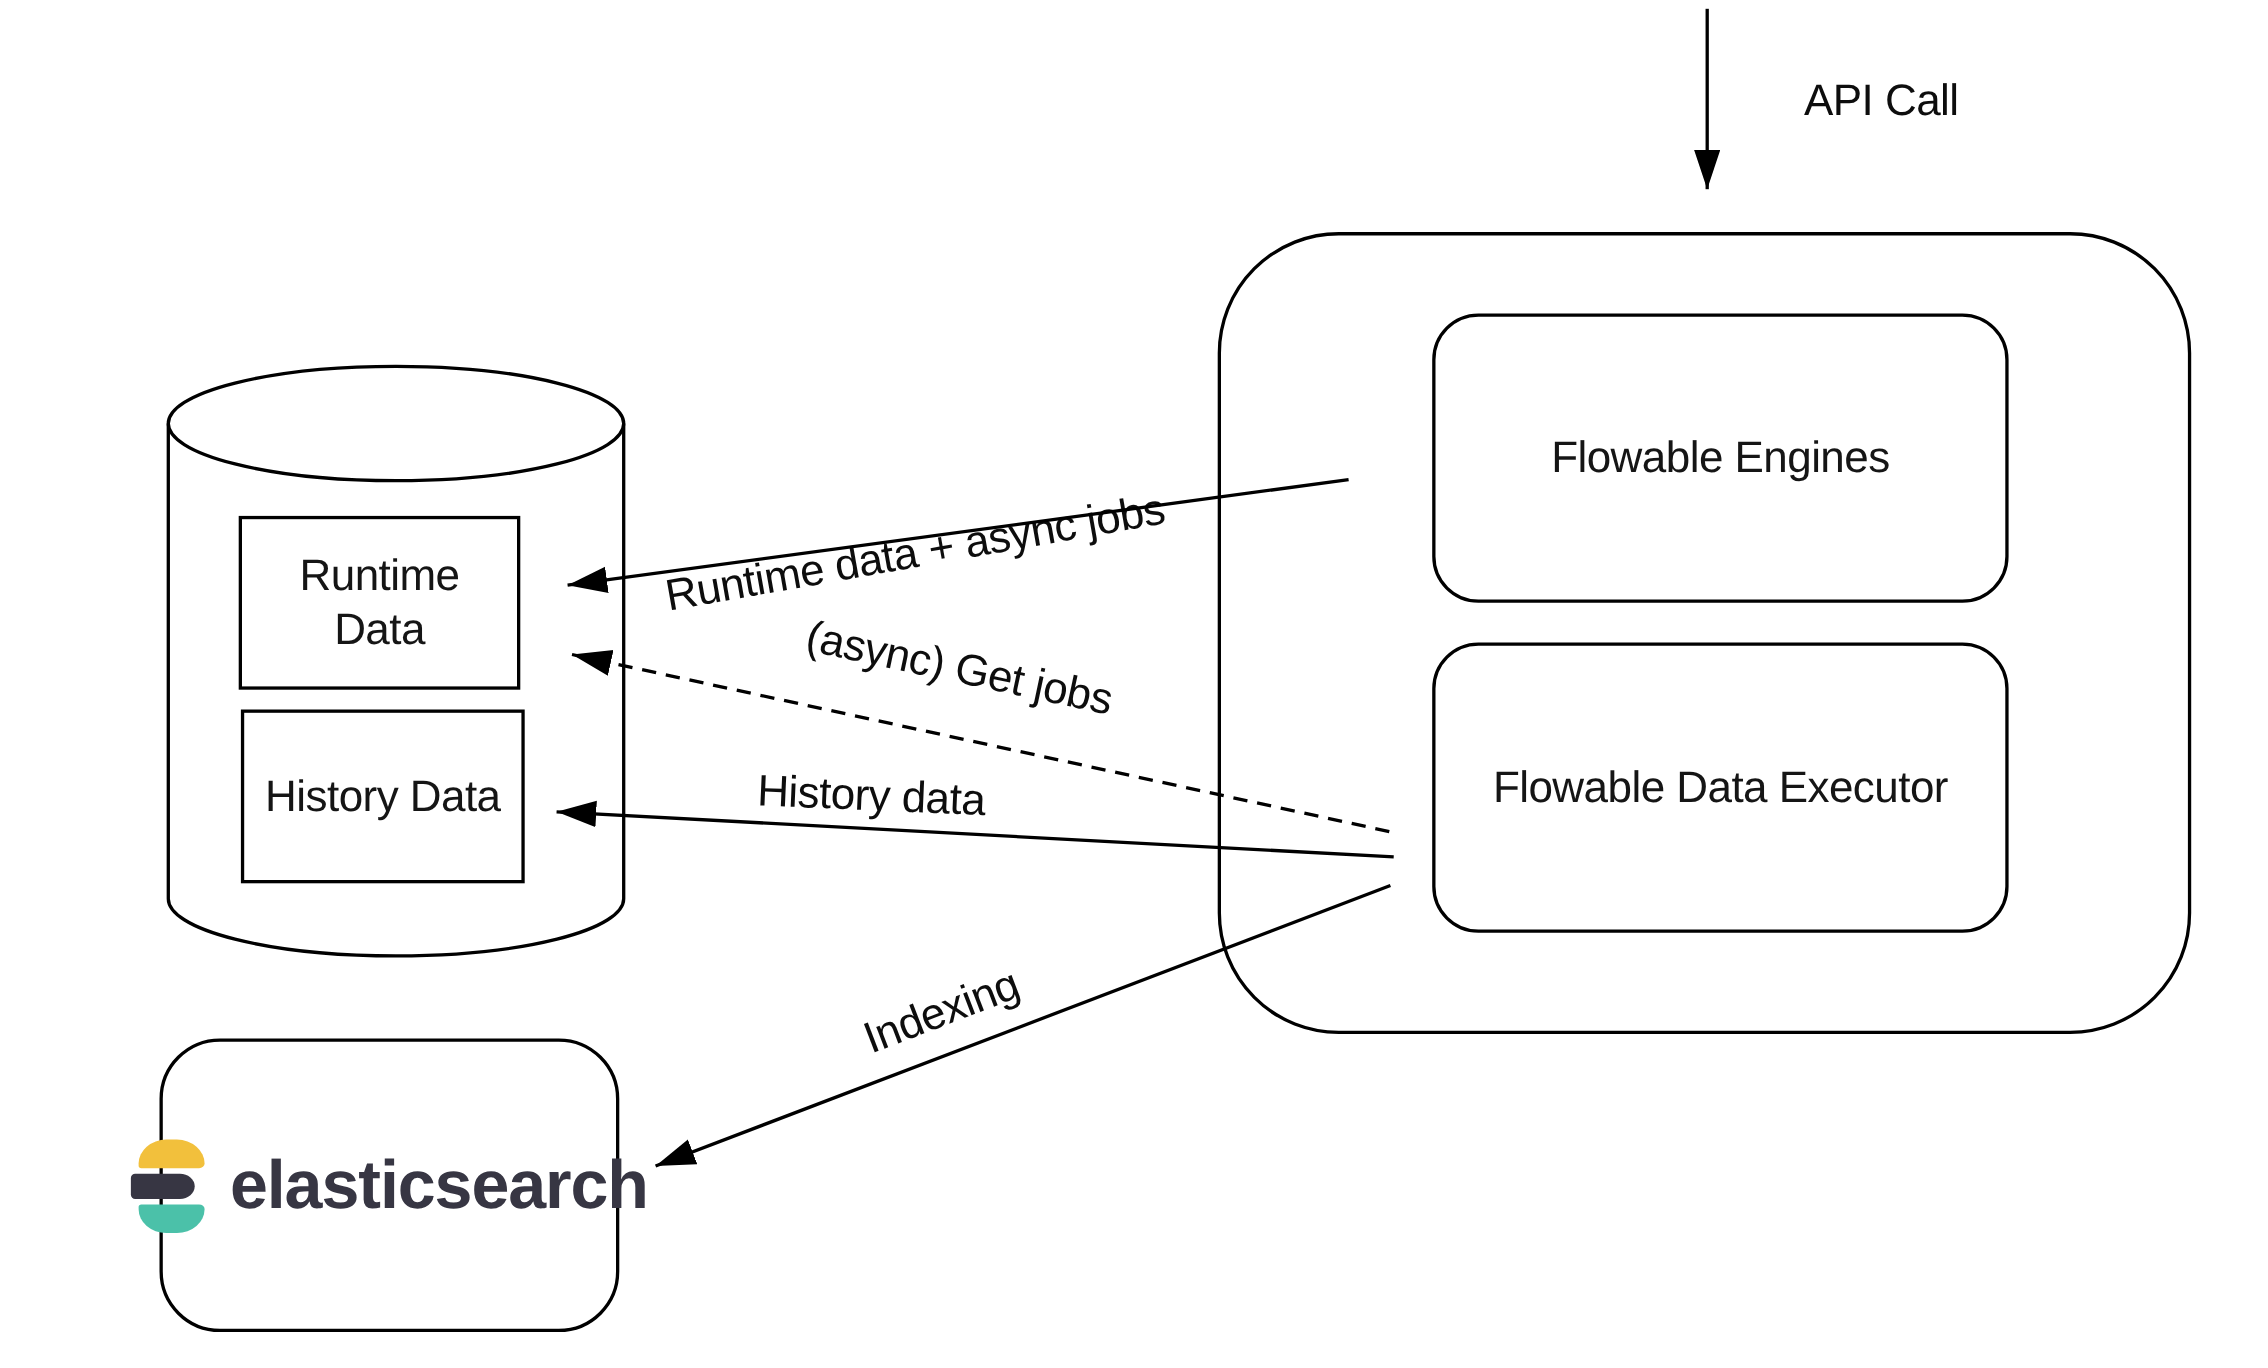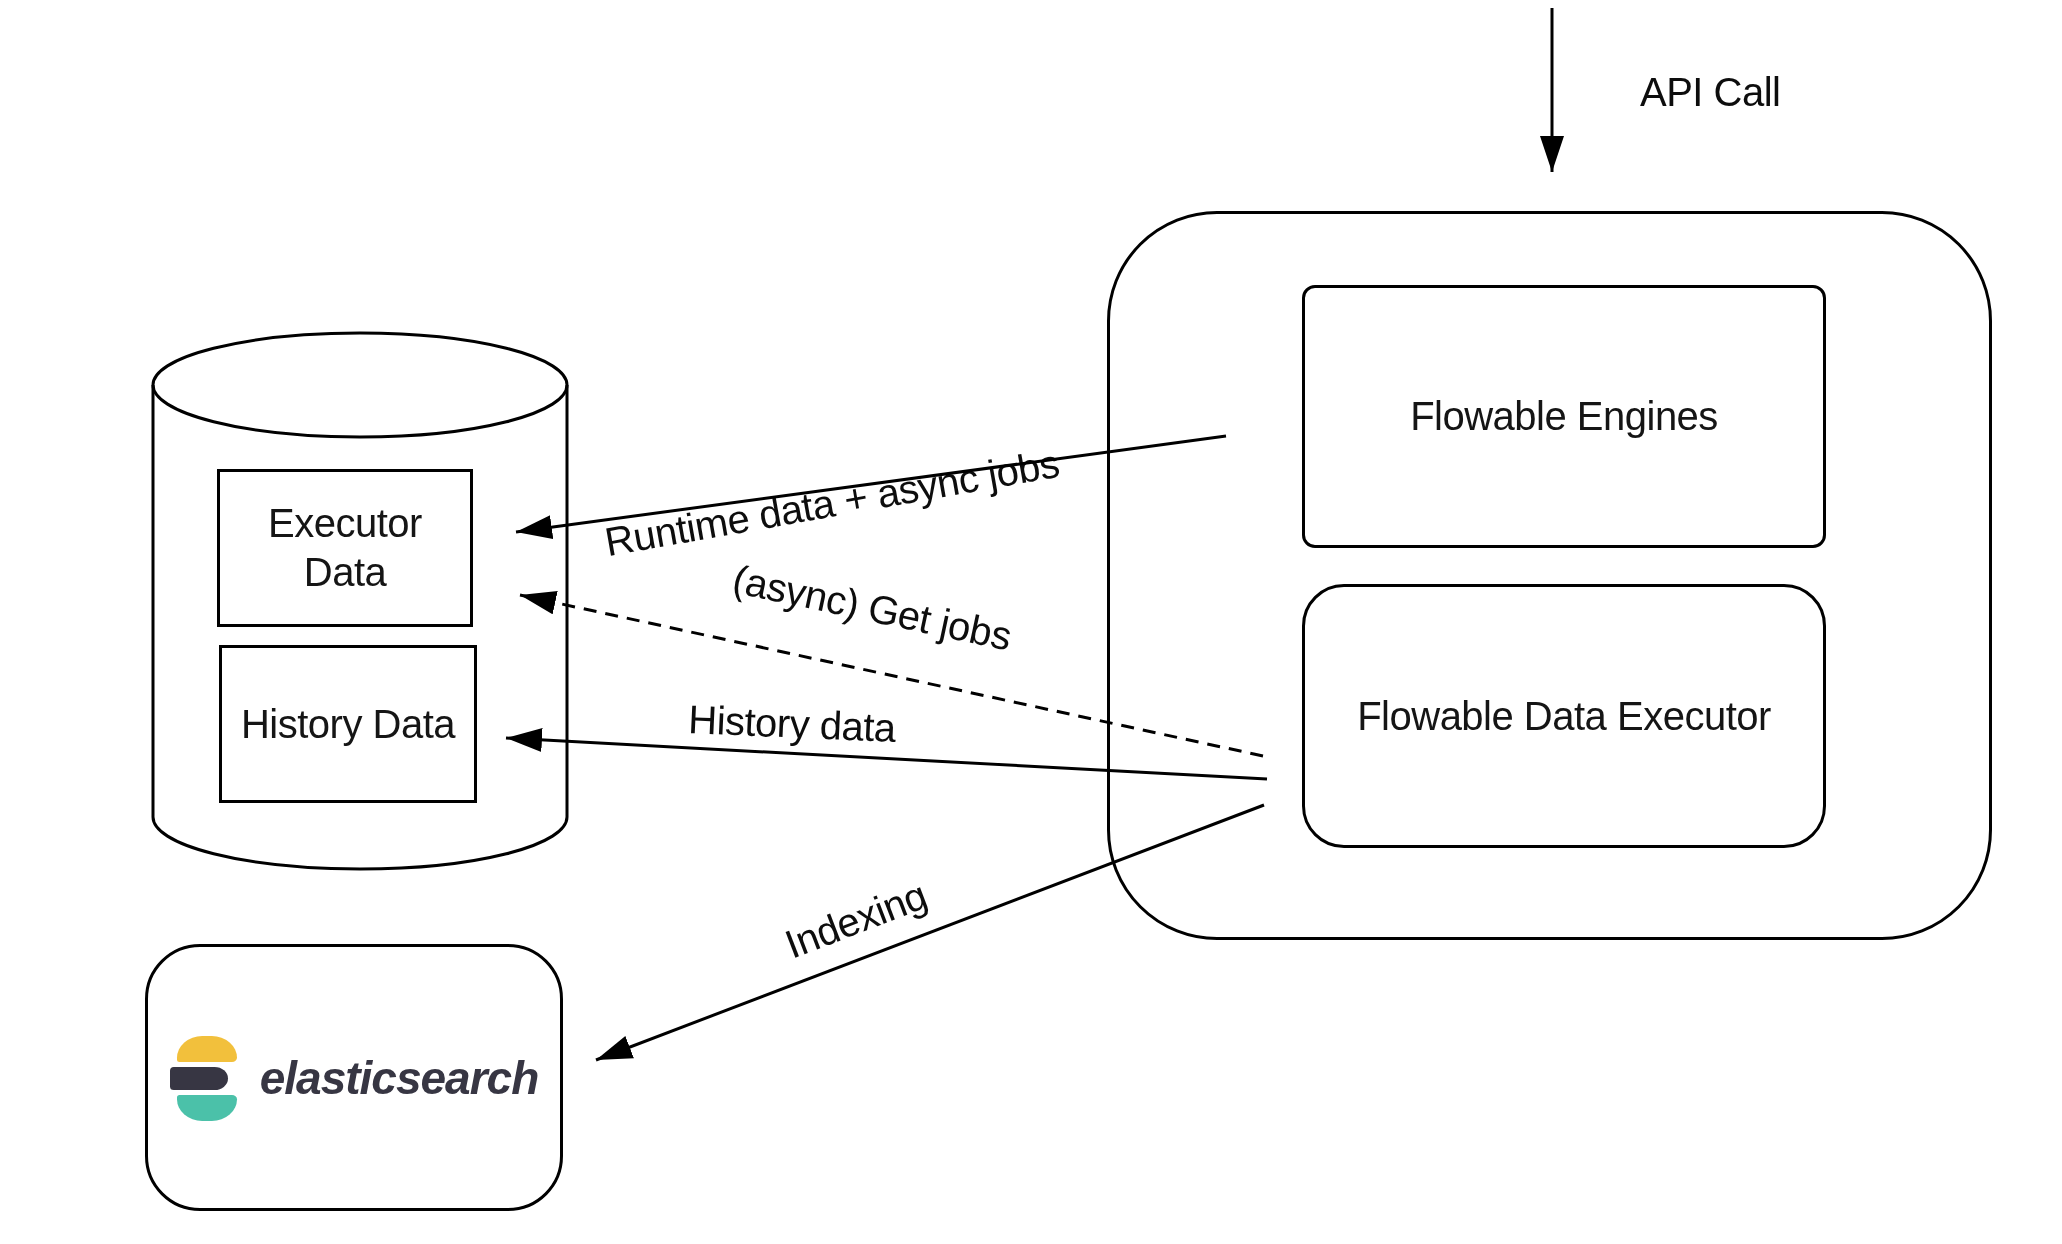--- a/index.html
+++ b/index.html
@@ -23,21 +23,21 @@
   .outer-box{
     position:absolute;left:1107px;top:211px;width:885px;height:729px;
     border:3px solid var(--line);border-radius:110px;background:#fff;
     box-sizing:border-box;
   }
   .inner-node{
     position:absolute;border:3px solid var(--line);border-radius:42px;background:#fff;
     box-sizing:border-box;display:flex;align-items:center;justify-content:center;
     font-size:40px;letter-spacing:-0.5px;color:#151515;
   }
-  .node-engines{left:1302px;top:285px;width:524px;height:263px;border-radius:13px;}
+  .node-engines{left:1302px;top:285px;width:524px;height:263px;}
   .node-async{left:1302px;top:584px;width:524px;height:264px;}
 
   .db-box{
     position:absolute;border:3px solid var(--line);background:#fff;
     box-sizing:border-box;display:flex;align-items:center;justify-content:center;
     text-align:center;font-size:40px;letter-spacing:-0.5px;color:#151515;
     line-height:1.22;
   }
   .db-runtime{left:217px;top:469px;width:256px;height:158px;}
   .db-history{left:219px;top:645px;width:258px;height:158px;}
@@ -60,23 +60,22 @@
   }
   .es-bar.mid{
     left:0px;top:33px;width:58px;height:23px;background:var(--elastic-dark);
     border-radius:4px 14px 14px 4px / 4px 12px 12px 4px;
   }
   .es-bar.bot{
     left:7px;top:61px;width:60px;height:26px;background:var(--elastic-teal);
     border-radius:3px 6px 30px 30px / 3px 5px 26px 26px;
   }
   .es-word{
-    font-size:46px;font-weight:bold;color:var(--elastic-dark);
+    font-size:62px;font-weight:bold;color:var(--elastic-dark);
     letter-spacing:-1px;
-    font-style:italic;
   }
 
   
   .edge-label{
     position:absolute;white-space:nowrap;
     font-size:40px;letter-spacing:-0.5px;color:#0d0d0d;
     transform-origin:center center;
   }
   .lab-runtime{left:832px;top:503px;transform:translate(-50%,-50%) rotate(-10deg);}
   .lab-getjobs{left:872px;top:608px;transform:translate(-50%,-50%) rotate(12deg);}
@@ -98,21 +97,21 @@
 
   <div class="inner-node node-engines">
     <span>Flowable Engines</span>
   </div>
 
   <div class="inner-node node-async">
     <span>Flowable Data Executor</span>
   </div>
 
   <div class="db-box db-runtime">
-    <span class="lbl">Executor Data</span>
+    <span class="lbl">Runtime Data</span>
   </div>
   <div class="db-box db-history">
     <span class="lbl">History Data</span>
   </div>
 
   <div class="es-box">
     <div class="es-inner">
       <div class="es-logo">
         <div class="es-bar top"></div>
         <div class="es-bar mid"></div>

